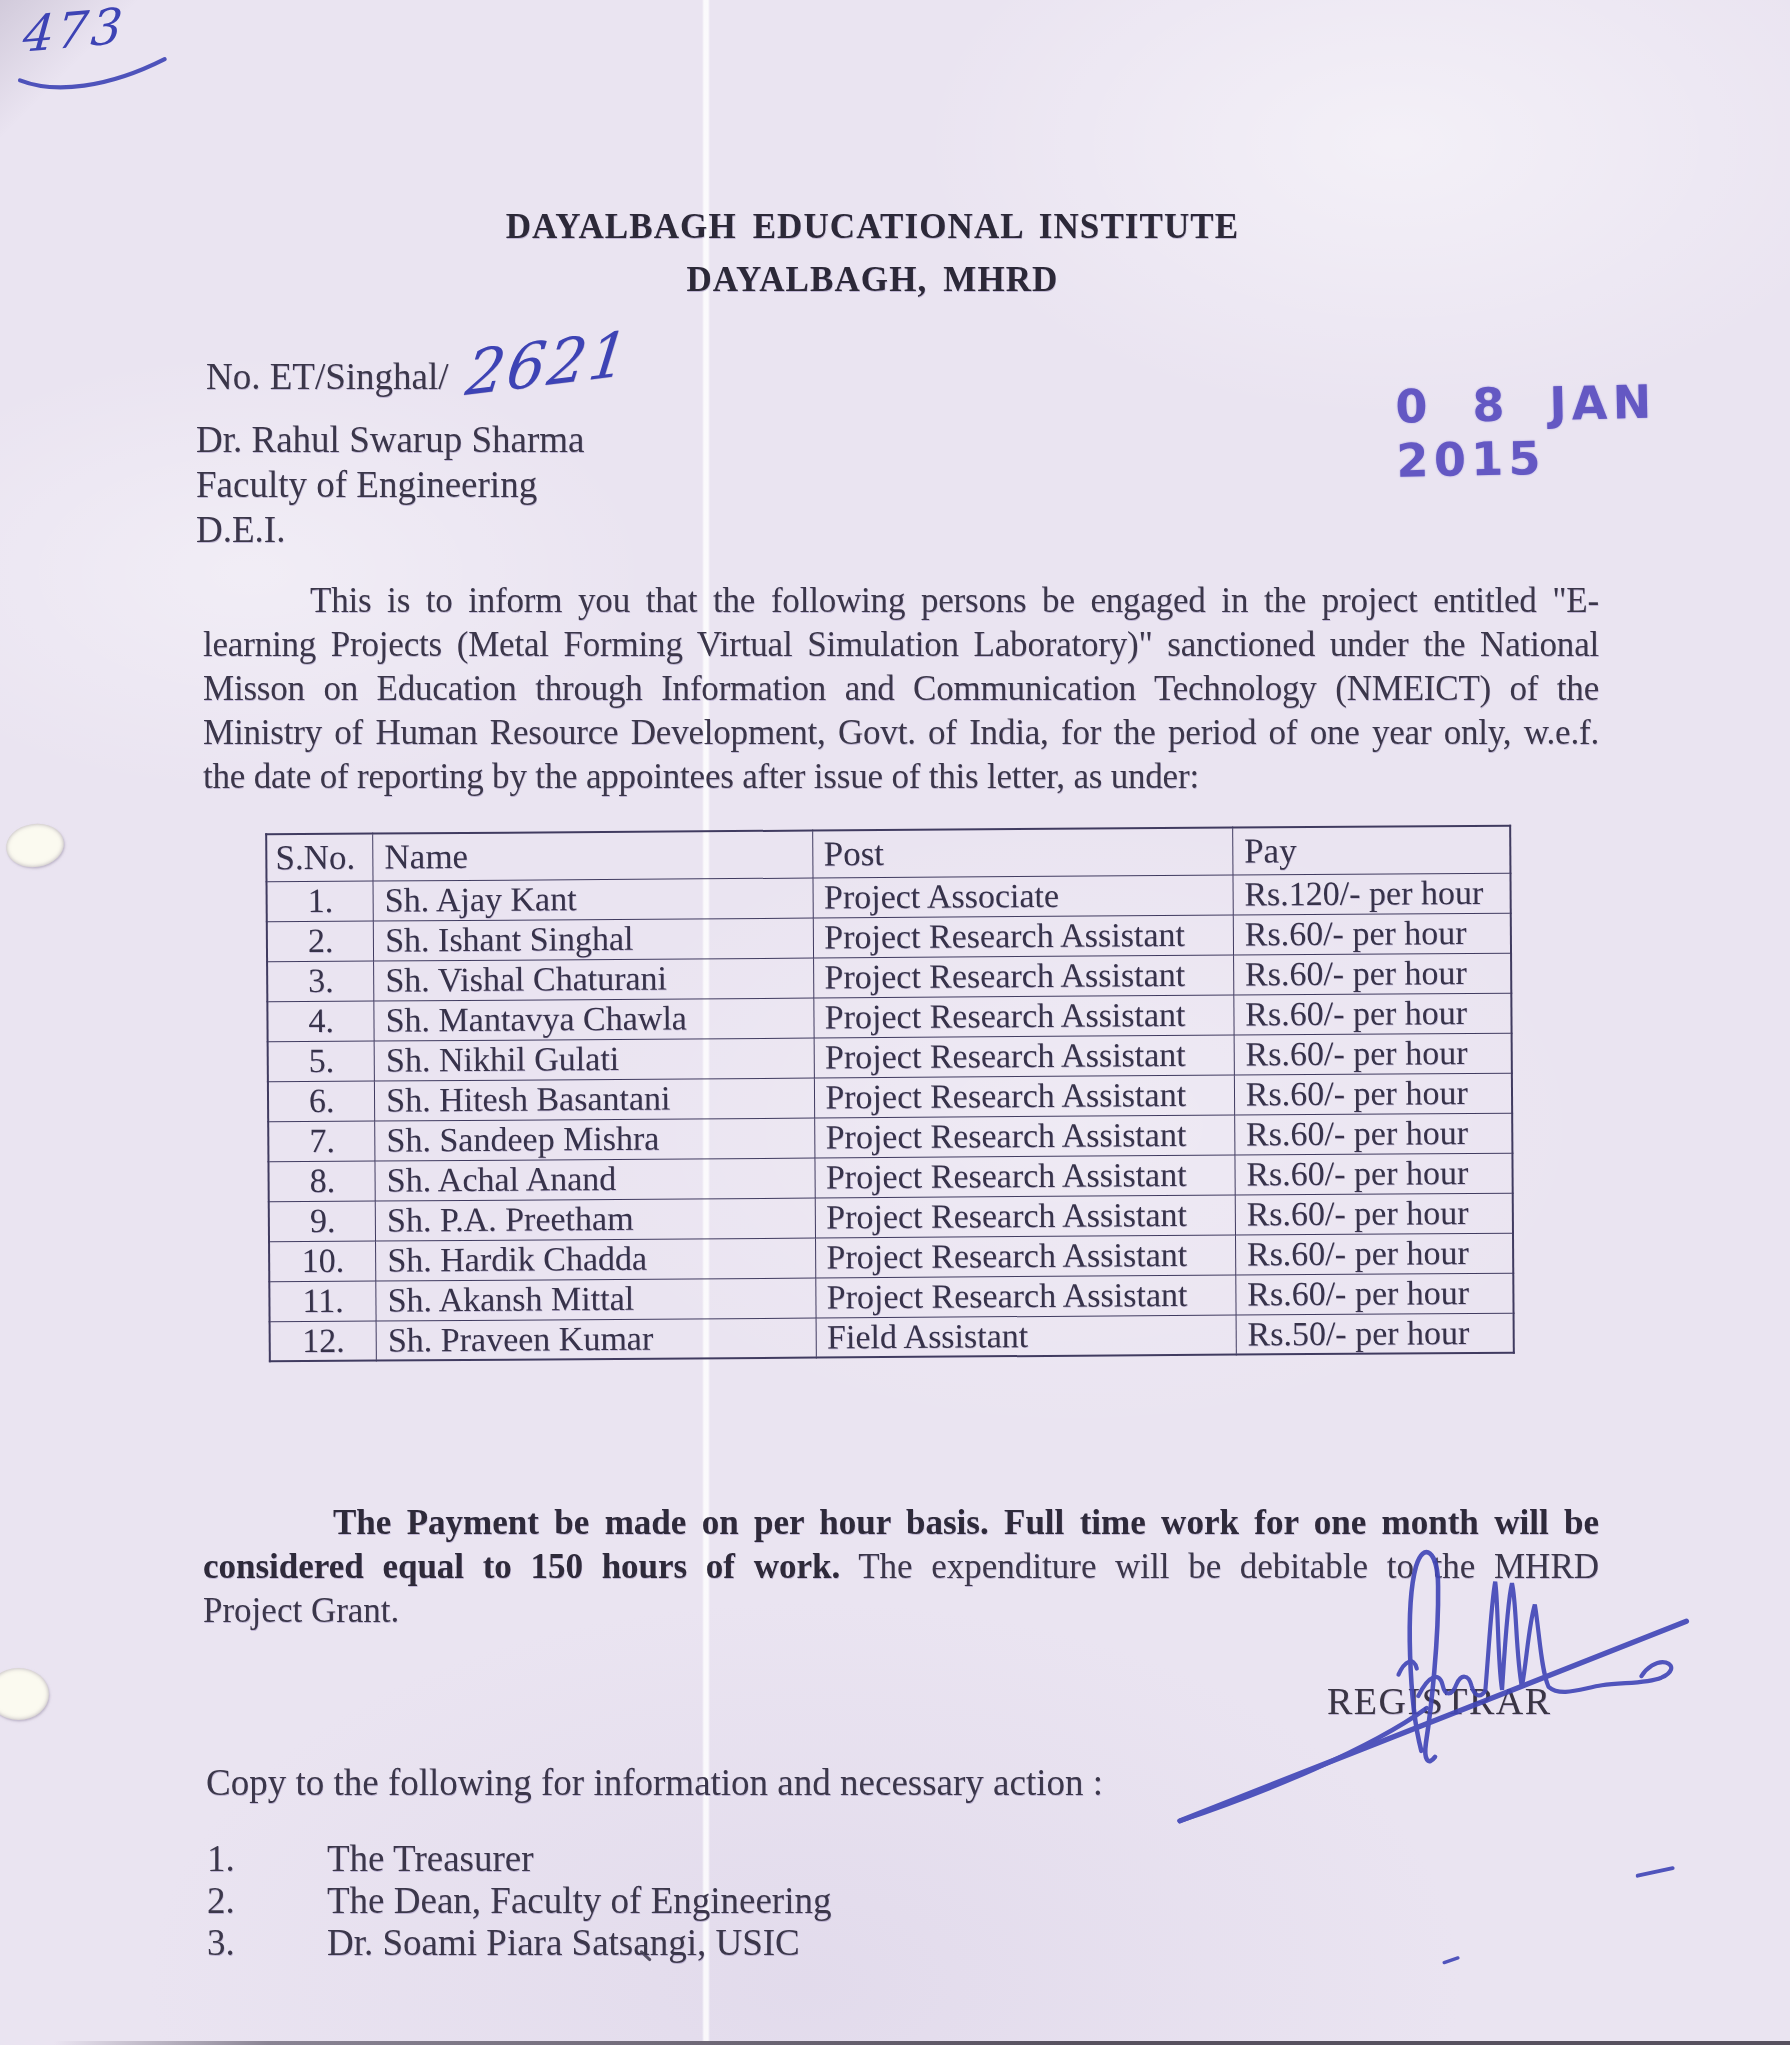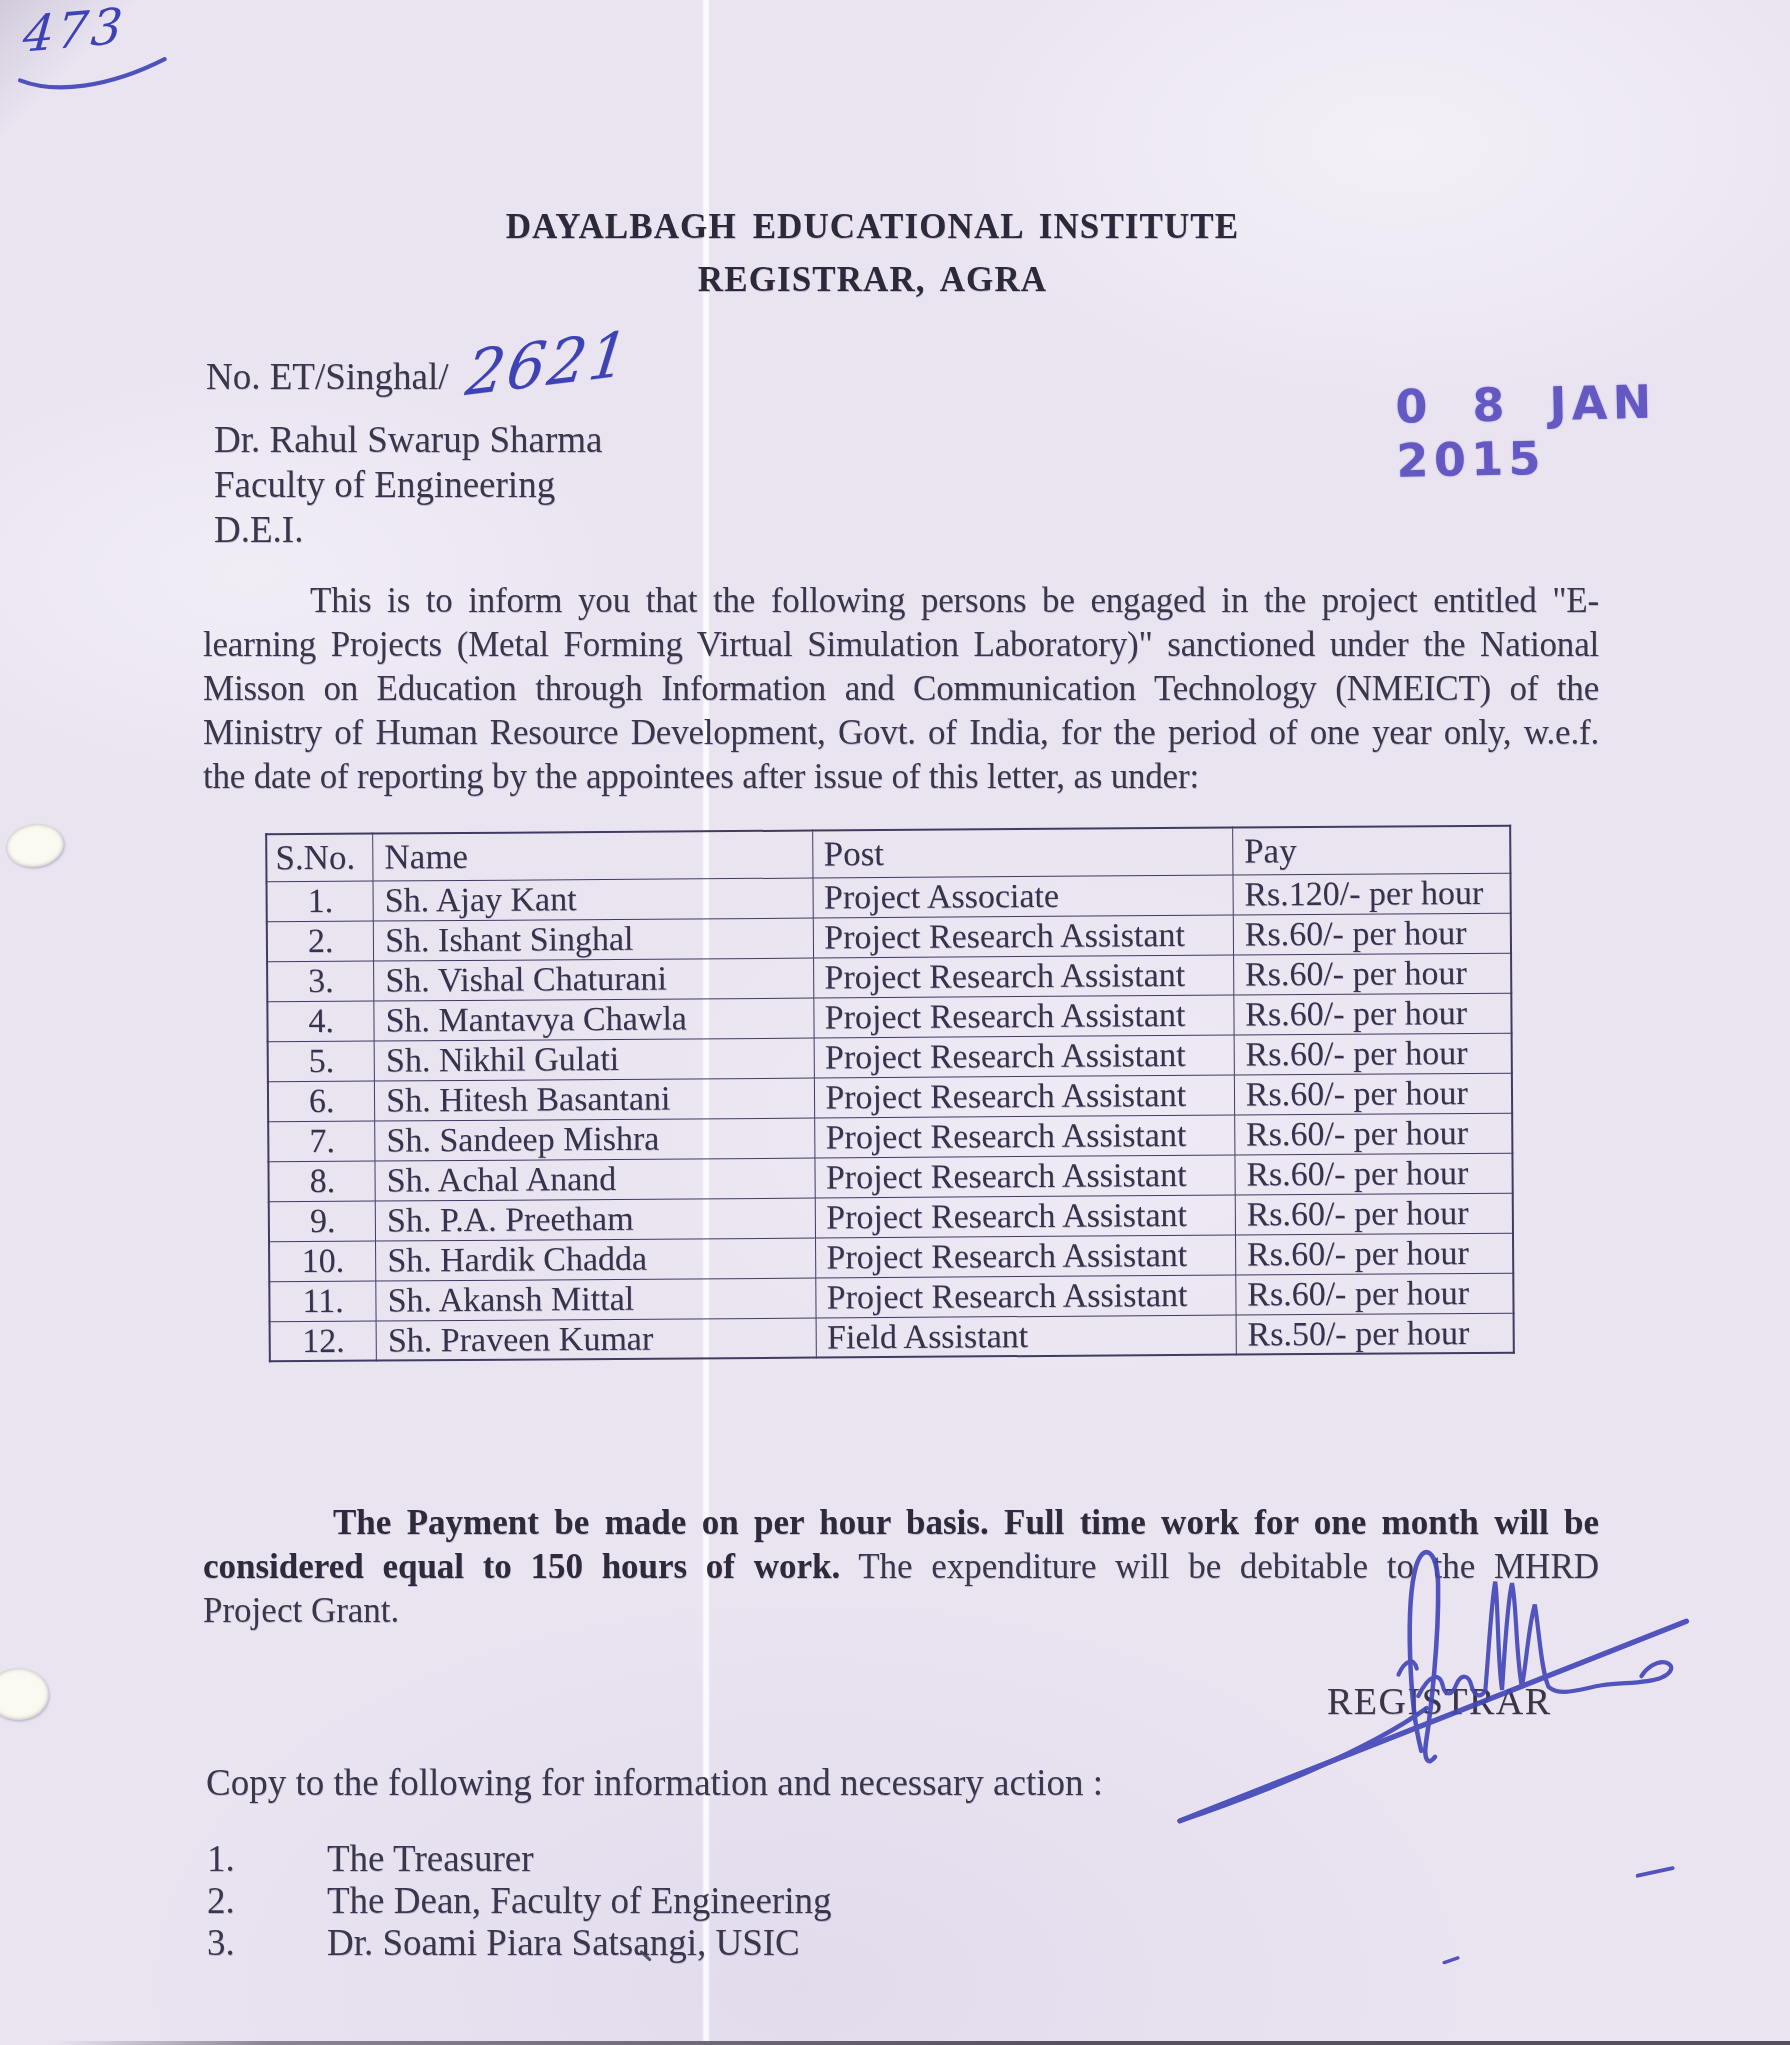--- a/index.html
+++ b/index.html
@@ -59,21 +59,21 @@
     position:absolute; left:1396px; top:376px;
     font-family:"DejaVu Sans",sans-serif; font-weight:bold;
     font-size:46px; letter-spacing:5.3px; word-spacing:18.3px;
     color:var(--stamp-blue);
     transform:rotate(-1.1deg);
     text-shadow:0 0 1.9px rgba(92,78,196,.55);
     opacity:.93;
   }
 
   
-  #addressee{ position:absolute; left:214px; top:417px; font-size:37px; line-height:45px; }
+  #addressee{ position:absolute; left:196px; top:417px; font-size:37px; line-height:45px; }
 
   
   #bodyPara{ position:absolute; left:203px; top:579px; width:1396px; font-size:35px;
              line-height:44px; letter-spacing:-0.2px; }
   .jline{ text-align:justify; text-align-last:justify; white-space:nowrap; }
   .jline-end{ text-align:left; white-space:nowrap; }
   .indent1{ text-indent:107px; }
   .indent2{ text-indent:130px; }
 
   
@@ -130,21 +130,21 @@
 
 <div id="page">
 
   <div id="pageNum" class="hand">473</div>
   <svg id="pageNumSwoosh" width="175" height="53" viewBox="0 0 230 70">
     <path d="M14,48 C60,66 130,58 205,20" fill="none" stroke="#3d43b5" stroke-width="5.5" stroke-linecap="round" opacity=".9"></path>
   </svg>
 
   <div id="titleBlock">
     <div class="title-line doc-text">DAYALBAGH EDUCATIONAL INSTITUTE</div>
-    <div class="title-line doc-text">REGISTRAR, AGRA</div>
+    <div class="title-line doc-text">DAYALBAGH, MHRD</div>
   </div>
 
   <div id="refLine" class="doc-text">
     <span>No. ET/Singhal/</span><span id="refNumber" class="hand">2621</span>
   </div>
 
   <div id="dateStamp">0 8 JAN 2015</div>
 
   <div id="addressee" class="doc-text">
     <div>Dr. Rahul Swarup Sharma</div>

